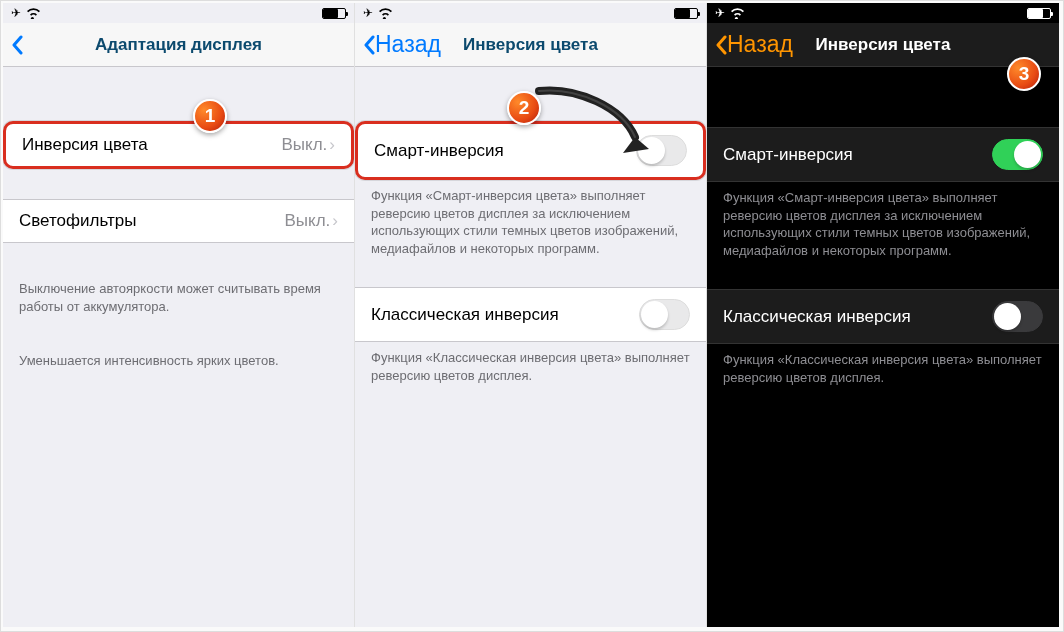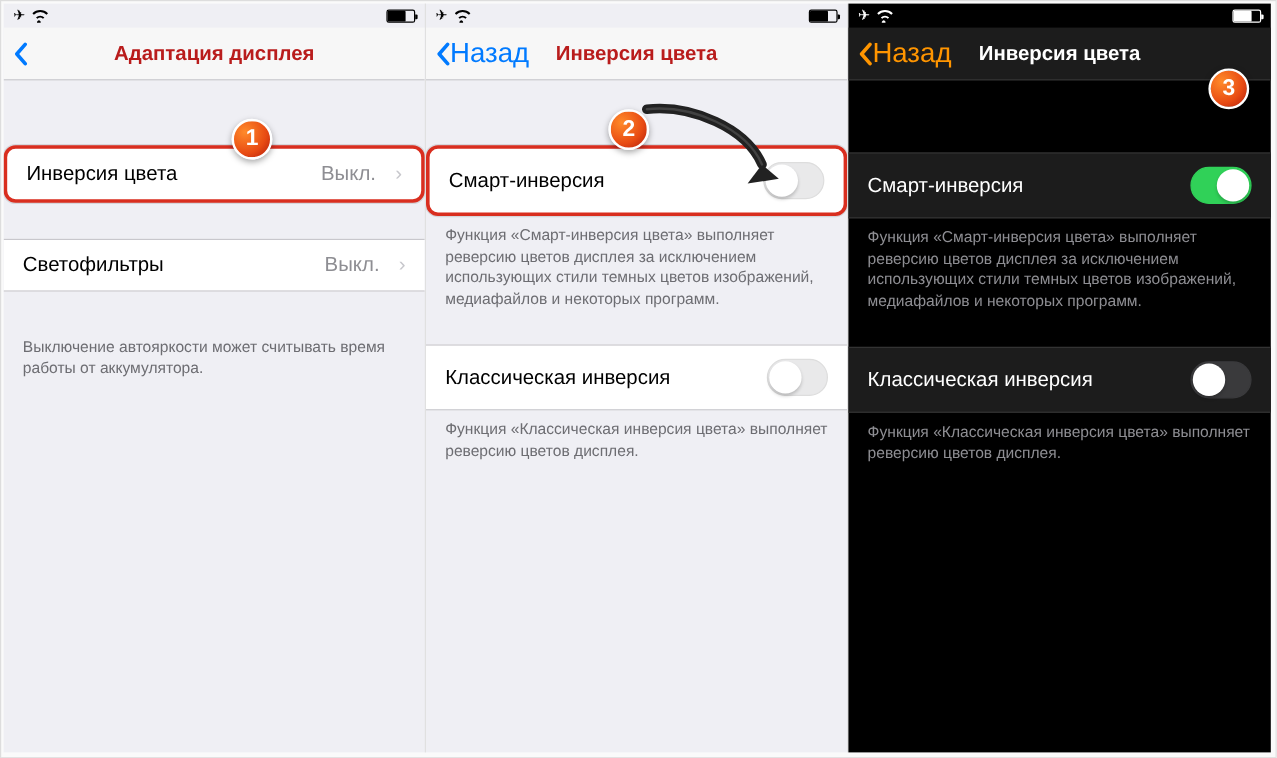--- a/index.html
+++ b/index.html
@@ -62,41 +62,41 @@
     position: relative;
   }
   .phone.dark .nav { background: #1c1c1c; border-bottom-color:#333;}
   .nav .back {
     display:flex; align-items:center;
     color: #007aff; font-size: 23px;
   }
   .phone.dark .nav .back { color:#ff9500; }
   .nav .title {
     position:absolute; left:0; right:0; text-align:center;
-    font-size: 17px; font-weight: 600; color:#b91c1c;
+    font-size: 17px; font-weight: 600; color:#0c4a6e;
     pointer-events:none;
   }
   .phone.dark .nav .title { color:#fff; }
 
   
   .group { margin-top: 30px; }
   .group .cell {
     background: #fff;
     border-top: 1px solid #c8c7cc;
     border-bottom: 1px solid #c8c7cc;
     min-height: 44px;
     padding: 11px 16px;
     display: flex;
     align-items: center;
     justify-content: space-between;
     font-size: 17px;
     color: #000;
   }
   .phone.dark .group .cell { background:#1c1c1c; color:#fff; border-color:#333;}
-  .cell .value { color:#8e8e93; display:flex; align-items:center; gap:16px;}
+  .cell .value { color:#8e8e93; display:flex; align-items:center; gap:2px;}
   .cell .chevr { color:#c7c7cc; }
   .group .footer {
     padding: 7px 16px 0 16px;
     font-size: 13px;
     line-height: 1.35;
     color: #6d6d72;
   }
   .phone.dark .group .footer { color:#8e8e93;}
 
   .group.highlight .cell {
@@ -195,20 +195,21 @@
           <span class="chevr">›</span>
         </span>
       </div>
     </div>
 
     <div class="group">
       <div class="footer">Выключение автояркости может считывать время работы от аккумулятора.</div>
     </div>
 
     <div class="group">
+      <div class="footer">Уменьшается интенсивность ярких цветов.</div>
     </div>
 
     <div class="badge" style="top:96px; left:190px;">1</div>
   </div>
 
   <div class="phone">
     <div class="status">
       <div class="left">
         <span>✈︎</span>
         <svg width="15" height="11" viewBox="0 0 15 11">

